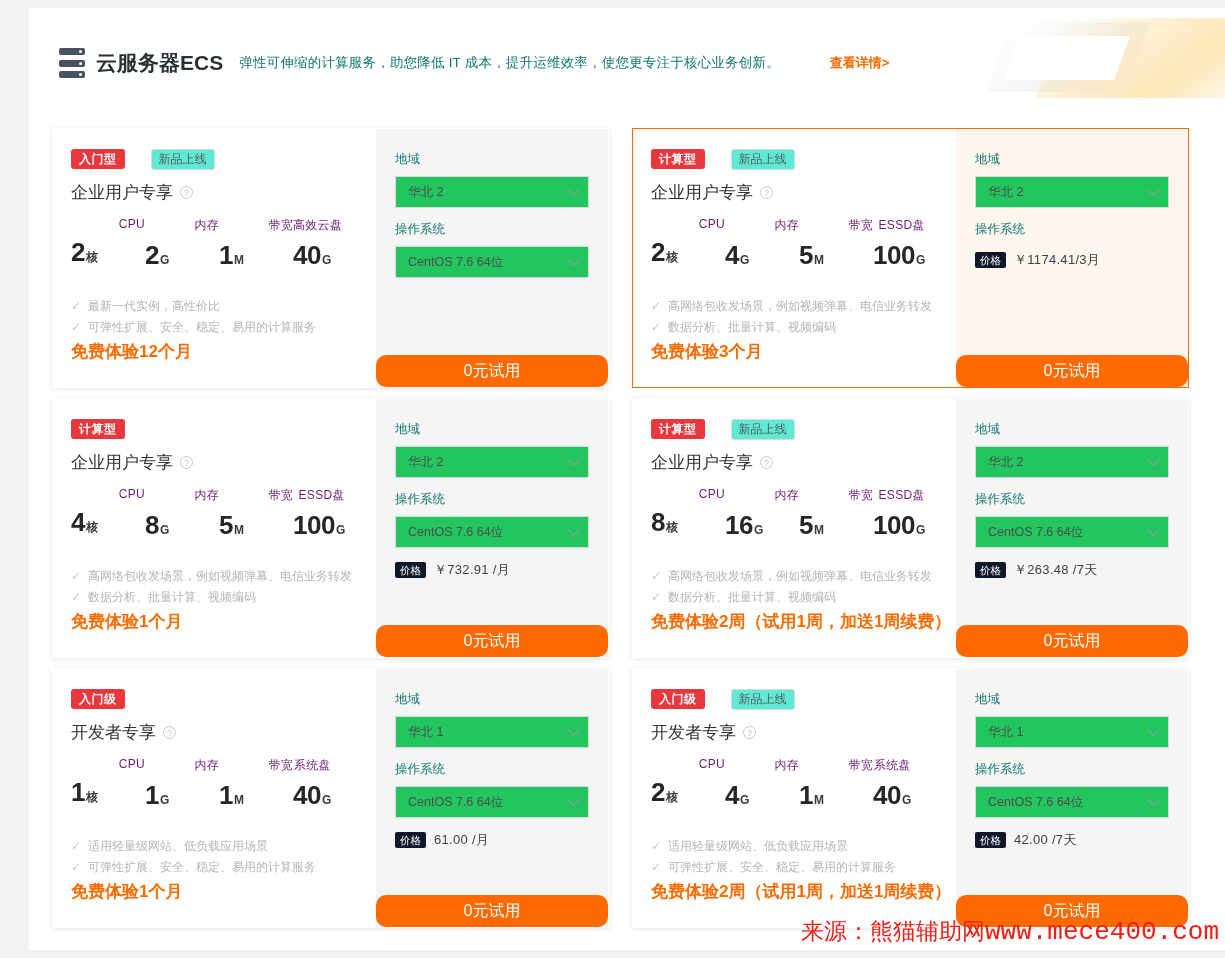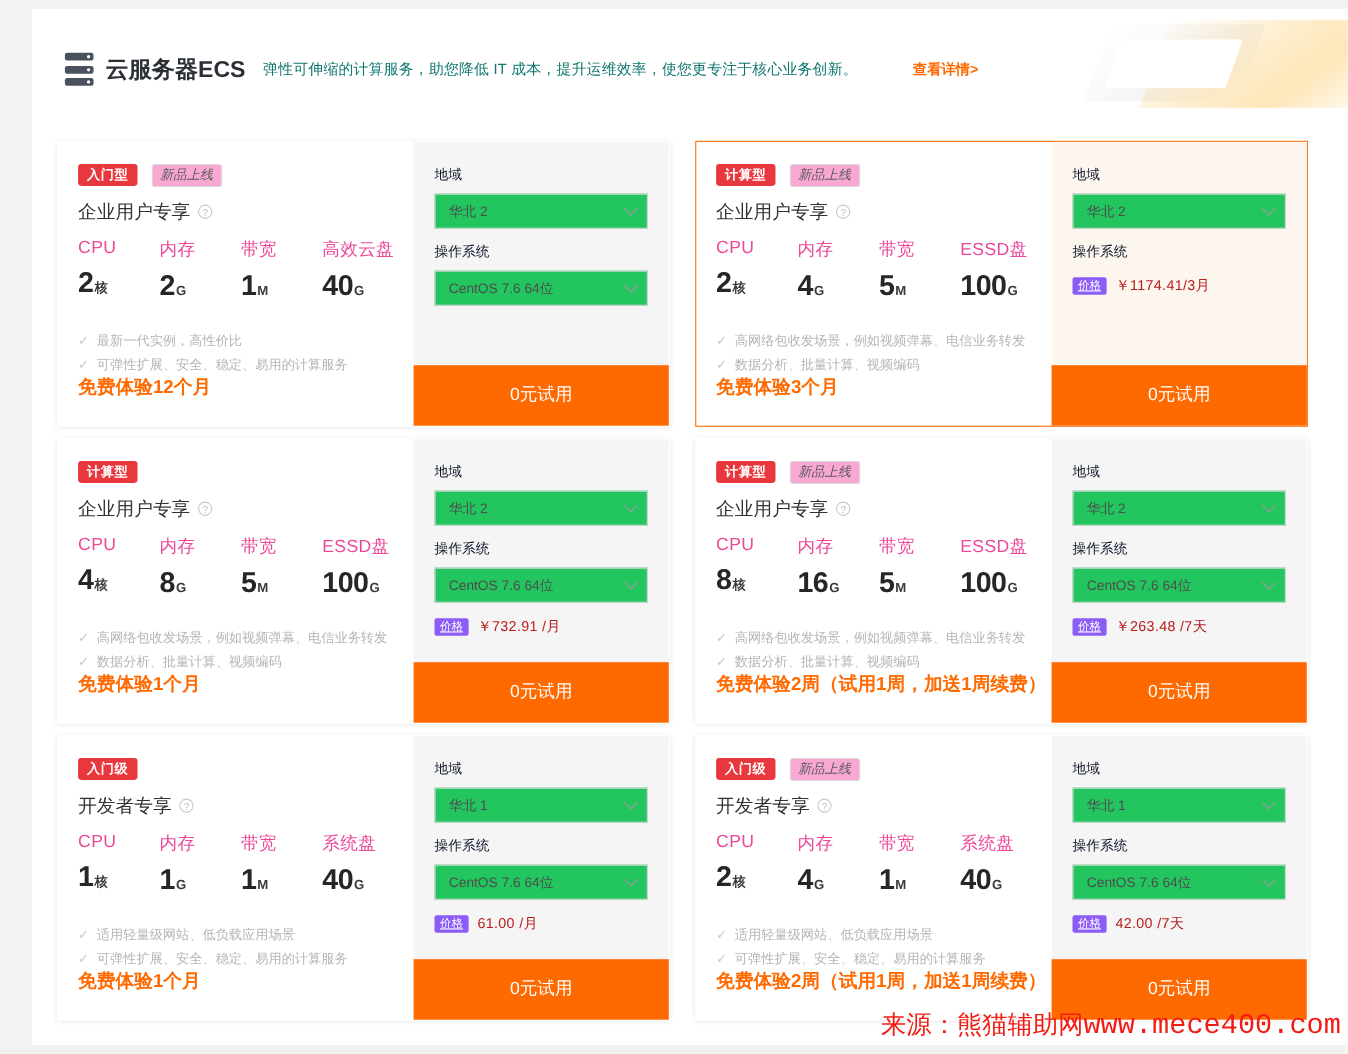--- a/index.html
+++ b/index.html
@@ -54,56 +54,56 @@
   .card:nth-child(2n) { margin-right:0; }
 
   .left { width:323px; padding:20px 16px 0 18px; position:relative; }
   .tags { display:flex; align-items:center; height:20px; }
   .tag-primary {
     background:#e8383d; color:#fff; font-size:12px; font-weight:bold;
     padding:2px 8px; border-radius:3px; line-height:16px; letter-spacing:0.5px;
   }
   .tag-outline {
     border:1px solid #d9d9d9; color:#595959; font-size:12px;
-    padding:2px 7px; border-radius:3px; margin-left:13px; line-height:15px; background:#f9a8d4;font-style:italic;
+    padding:2px 7px; border-radius:3px; margin-left:26px; line-height:15px; background:#5eead4;
   }
   .card-title { margin-top:12px; font-size:17px; color:#333; display:flex; align-items:center; }
   .help-icon {
     display:inline-block; width:13px; height:13px; border:1px solid #c9c9c9; border-radius:50%;
     color:#bdbdbd; font-size:9px; line-height:12px; text-align:center; margin-left:7px;
   }
   .specs { margin-top:13px; display:flex; }
   .spec { width:74px; }
   .spec:nth-child(4) { width:auto; }
-  .spec-label { font-size:16px; color:#ec4899; letter-spacing:0.3px; }
+  .spec-label { font-size:12px; color:#701a75; letter-spacing:0.3px;text-align:right; }
   .spec-value { margin-top:1px; color:#262626; font-size:26px; font-weight:bold; line-height:40px; letter-spacing:-0.5px; }
   .spec-value .u { font-size:12px; font-weight:bold; margin-left:1px; color:#3a3a3a; }
   .feats { margin-top:16px; }
   .feat { font-size:12px; color:#b5b5b5; line-height:21px; display:flex; align-items:center; }
   .feat .ck { color:#c9c9c9; margin-right:7px; font-size:12px; }
   .free { position:absolute; left:18px; bottom:24px; font-size:17px; color:#ff6a00; font-weight:bold; }
 
   .right { width:232px; background:#f5f5f5; position:relative; display:flex; flex-direction:column; }
   .card.selected .right { background:#fdf6ef; }
   .right-body { padding:22px 19px 0 19px; flex:1; }
-  .field-label { font-size:12.5px; color:#0f172a; margin-bottom:8px; }
+  .field-label { font-size:12.5px; color:#0f766e; margin-bottom:8px; }
   .select {
     height:32px; background:#22c55e; border:1px solid #d9d9d9;
     display:flex; align-items:center; justify-content:space-between;
     padding:0 10px 0 12px; font-size:12.5px; color:#4d4d4d; cursor:pointer;
   }
   .select .val { overflow:hidden; white-space:nowrap; text-overflow:ellipsis; }
   .chev { width:9px; height:9px; border-right:1.4px solid #9a9a9a; border-bottom:1.4px solid #9a9a9a; transform:rotate(45deg) translate(-2px,-2px); flex:none; }
   .field-label.second { margin-top:13px; }
   .price-row { margin-top:13px; display:flex; align-items:center; }
-  .price-badge { background:#8b5cf6; color:#fff; font-size:10.5px; padding:2px 5px; border-radius:2px; line-height:12px;text-decoration:underline; }
-  .price-text { margin-left:8px; font-size:13px; color:#b91c1c; letter-spacing:0.3px; }
+  .price-badge { background:#0f172a; color:#fff; font-size:10.5px; padding:2px 5px; border-radius:2px; line-height:12px; }
+  .price-text { margin-left:8px; font-size:13px; color:#404040; letter-spacing:0.3px; }
   .cta {
-    height:55px; background:#ff6a00; color:#fff; font-size:16px;
-    display:flex; align-items:center; justify-content:center; cursor:pointer; flex:none;
+    height:32px; background:#ff6a00; color:#fff; font-size:16px;
+    display:flex; align-items:center; justify-content:center; cursor:pointer; flex:none;border-radius:10px;
   }
 
   
   .watermark {
     position:absolute; right:6px; bottom:3px;
     color:#f31b13; font-size:23px; font-family:"Liberation Serif","DejaVu Serif",serif;
     white-space:nowrap; letter-spacing:0px;
   }
   .watermark .ascii { font-family:"Liberation Mono","DejaVu Sans Mono",monospace; font-size:26px; }
 </style>

